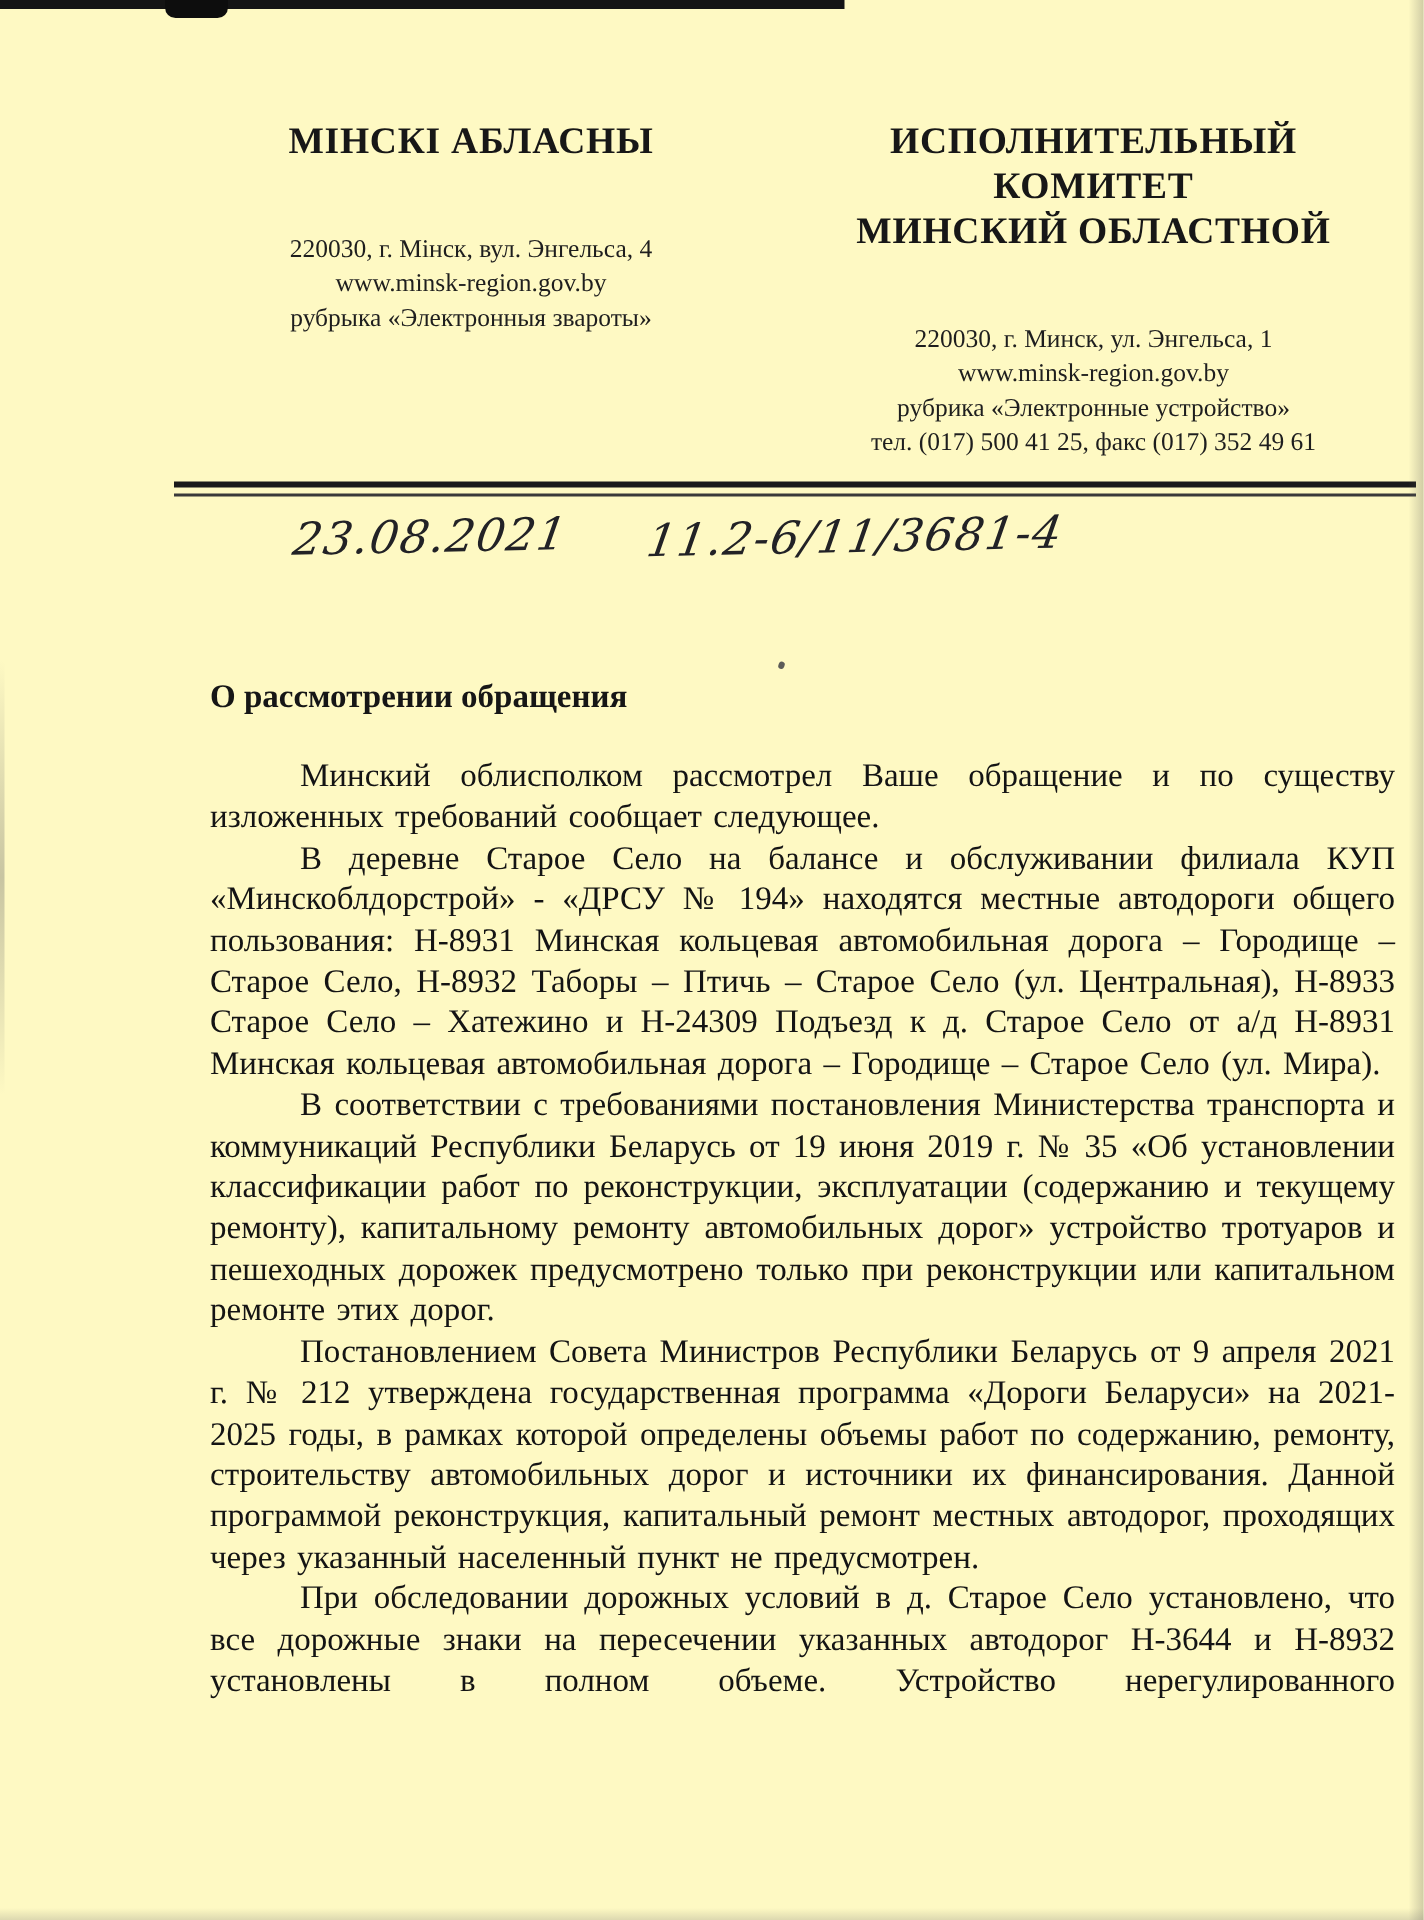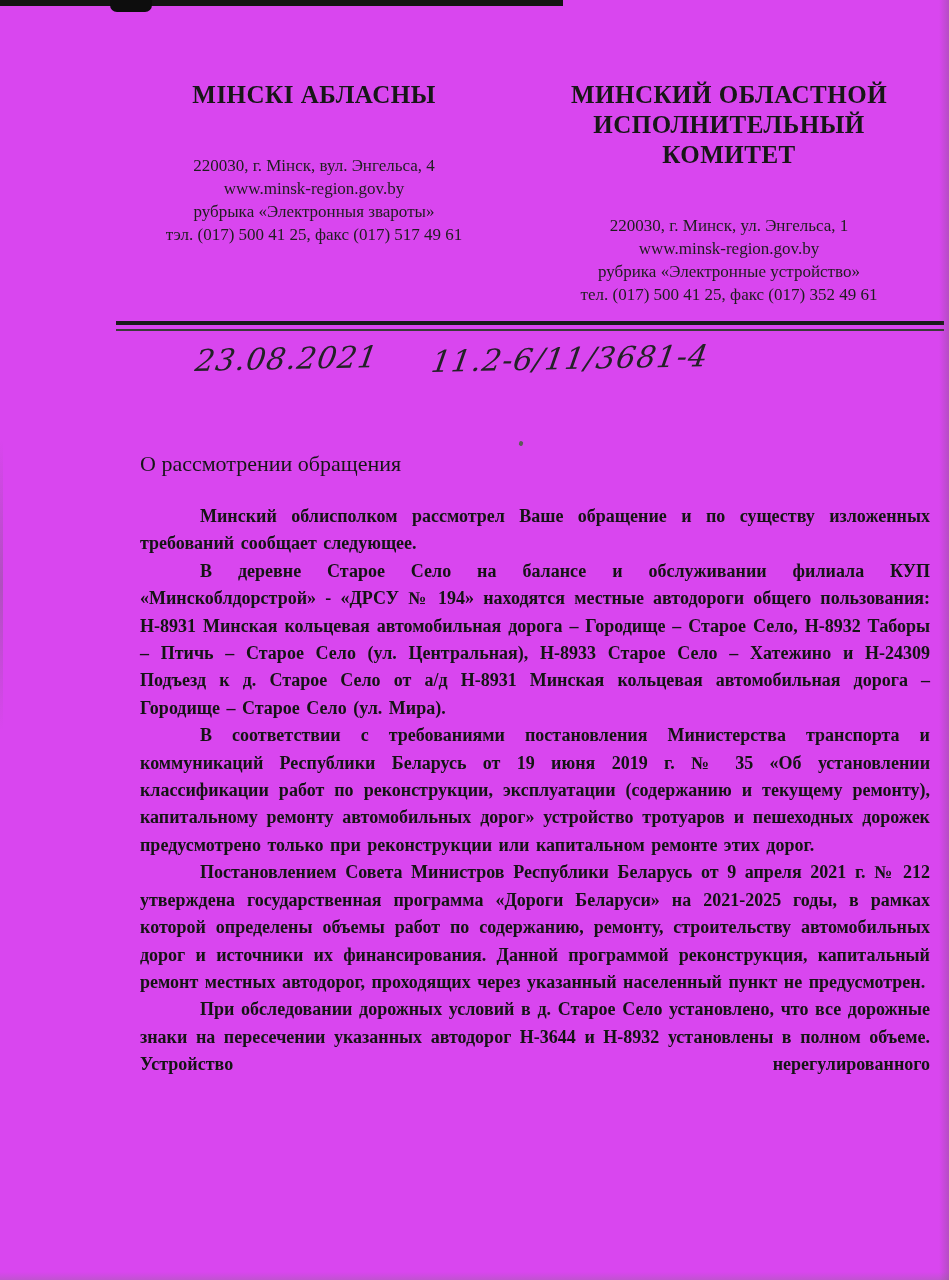--- a/index.html
+++ b/index.html
@@ -6,21 +6,21 @@
   body{
     width:949px;height:1280px;
     background:#f4f4f2;
     font-family:"Liberation Serif", serif;
     color:#1b1b1b;
     overflow:hidden;
   }
   .page{
     position:relative;
     width:949px;height:1280px;
-    background:#d946ef;
+    background:#fef9c3;
   }
   
   .top-scan-bar{
     position:absolute;top:0;left:0;width:563px;height:6px;
     background:#141414;
   }
   .top-scan-blob{
     position:absolute;top:0;left:110px;width:42px;height:12px;
     background:#0d0d0d;border-radius:0 0 7px 7px;
   }
@@ -71,26 +71,26 @@
   .hand{
     font-family:"DejaVu Serif", serif;
     font-style:italic;font-weight:500;
     font-size:30px;color:#222226;
     transform:skewX(-10deg) rotate(-1.2deg);
     letter-spacing:1px;white-space:nowrap;
   }
   
   .subject{
     margin:70px 0 0 140px;
-    font-size:22px;color:#161616;
+    font-size:22px;color:#161616;font-weight:bold;
   }
   .body-text{
     margin:26px 11px 0 140px;width:790px;
-    font-size:18px;line-height:27.4px;
-    text-align:justify;color:#141414;font-weight:bold;
+    font-size:22px;line-height:27.4px;
+    text-align:justify;color:#141414;
   }
   .body-text p{margin:0;text-indent:60px;word-spacing:2px;}
   .body-text p.runover{text-align-last:justify;}
 </style>
 </head>
 <body>
 
 <div class="page">
 
   <div class="top-scan-bar"></div>
@@ -102,27 +102,26 @@
 
   <div class="letterhead">
     <div class="lh-col left">
       <div class="org">
         <div>МІНСКІ АБЛАСНЫ</div>
       </div>
       <div class="addr">
         <div>220030, г. Мінск, вул. Энгельса, 4</div>
         <div>www.minsk-region.gov.by</div>
         <div>рубрыка «Электронныя звароты»</div>
-        <div>тэл. (017) 500 41 25, факс (017) 517 49 61</div>
       </div>
     </div>
     <div class="lh-col right">
       <div class="org">
+        <div>ИСПОЛНИТЕЛЬНЫЙ КОМИТЕТ</div>
         <div>МИНСКИЙ ОБЛАСТНОЙ</div>
-        <div>ИСПОЛНИТЕЛЬНЫЙ КОМИТЕТ</div>
       </div>
       <div class="addr">
         <div>220030, г. Минск, ул. Энгельса, 1</div>
         <div>www.minsk-region.gov.by</div>
         <div>рубрика «Электронные устройство»</div>
         <div>тел. (017) 500 41 25, факс (017) 352 49 61</div>
       </div>
     </div>
   </div>
 

